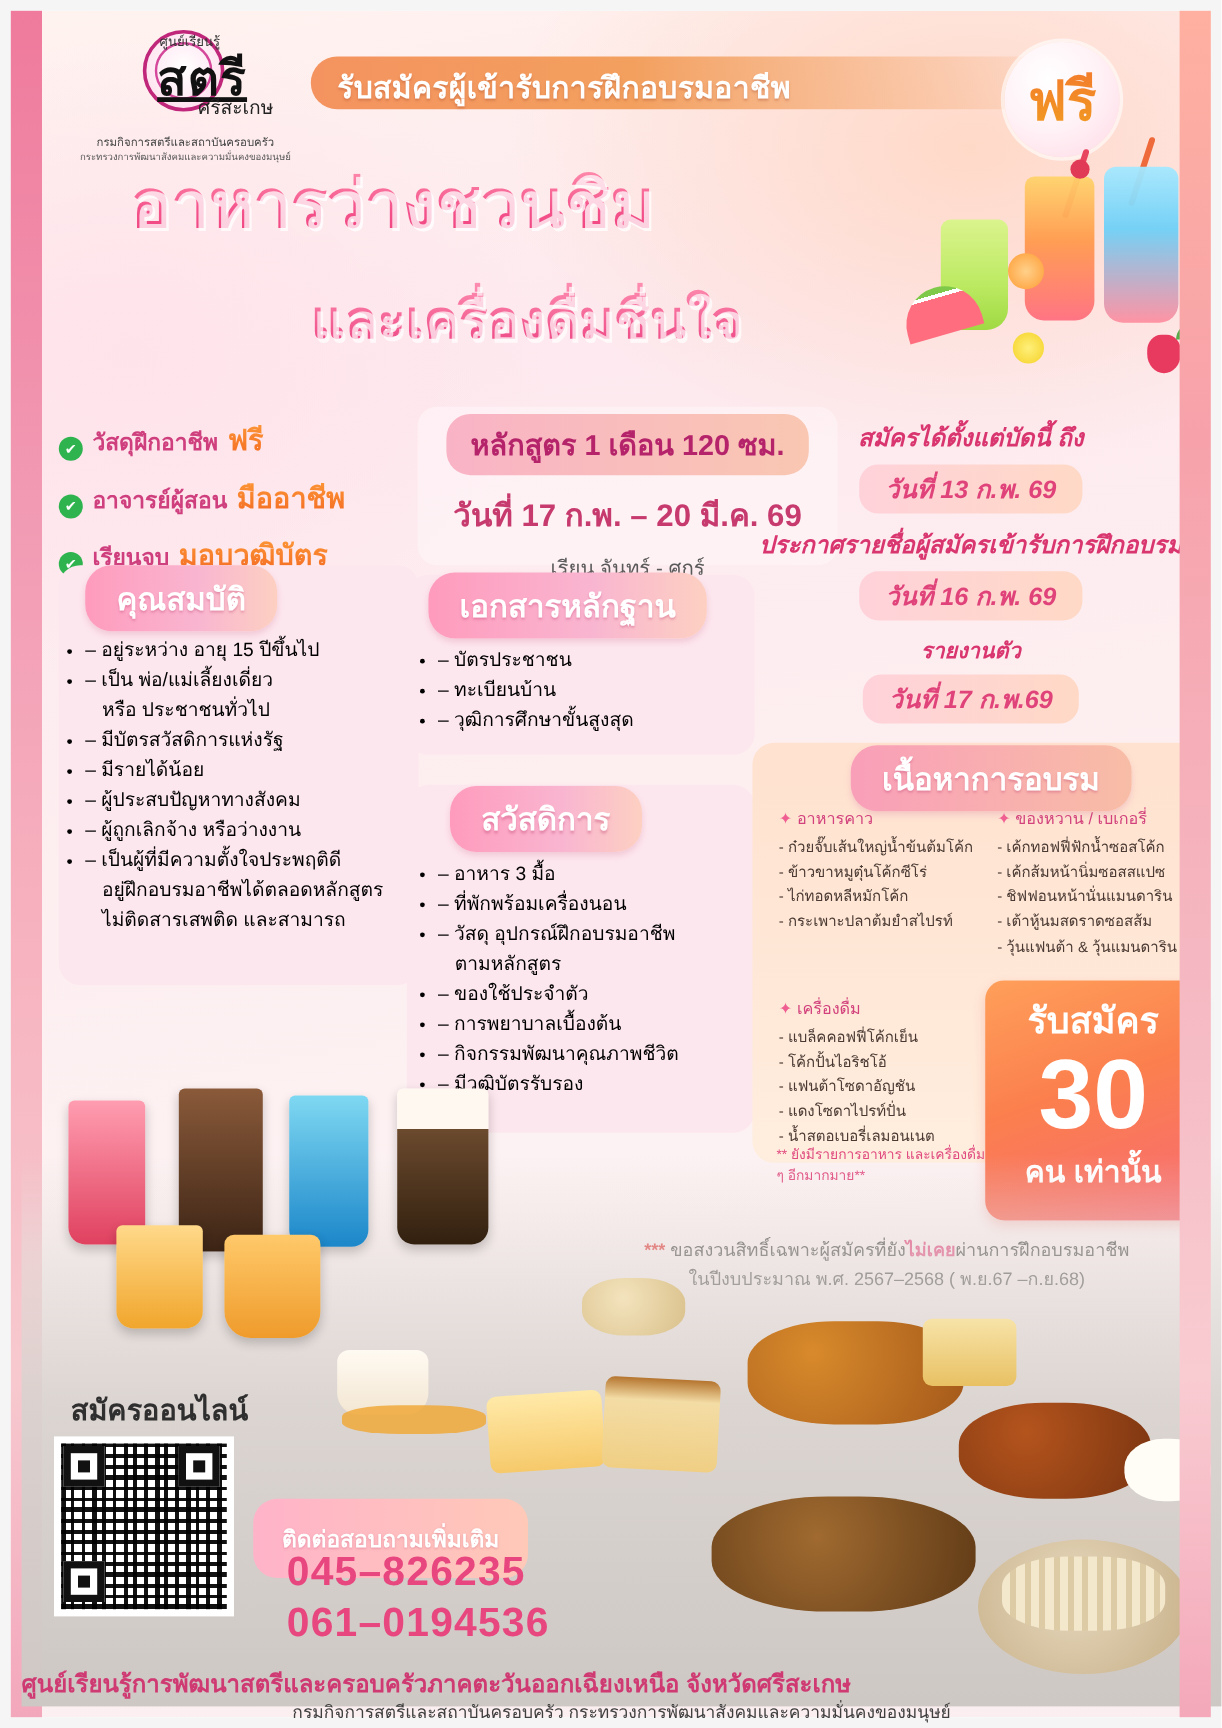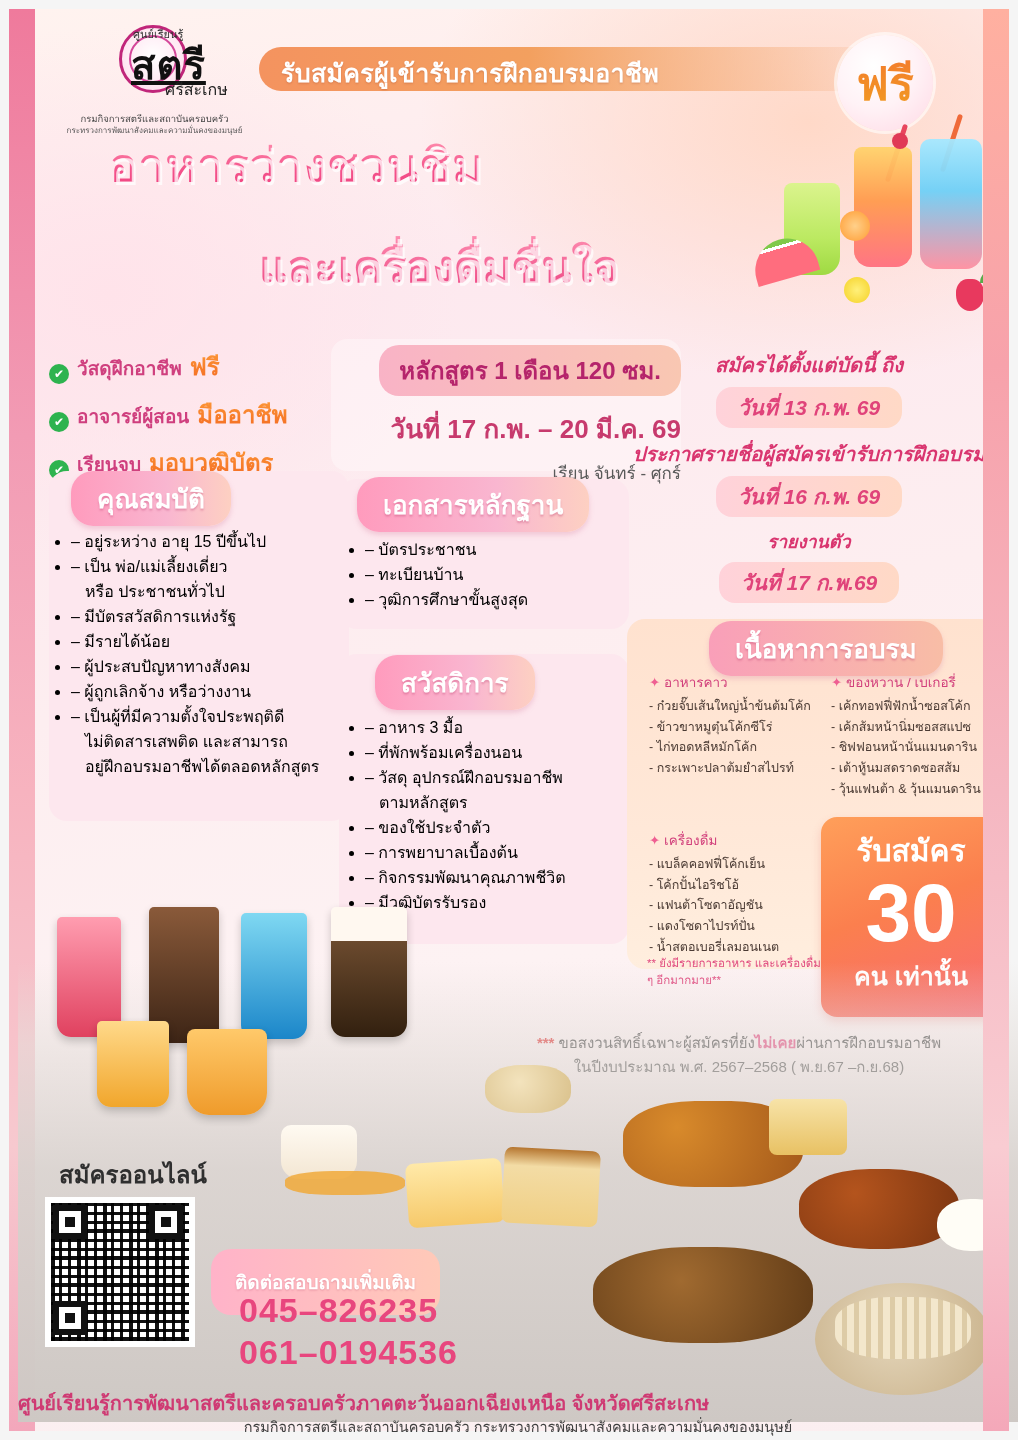--- a/index.html
+++ b/index.html
@@ -69,21 +69,21 @@
     display:flex; align-items:center; justify-content:center;
   }
   .free-badge span{
     font-size:46px; font-weight:bold;
     background: linear-gradient(180deg,#f4762f,#f0a11f);
     -webkit-background-clip:text; background-clip:text; color:transparent;
   }
 
   .title-main {
     position:absolute; left:100px; top:130px; width:760px;
-    font-size:48px; font-weight:normal; line-height:1.12;
+    font-size:56px; font-weight:bold; line-height:1.12;
     background: linear-gradient(180deg,#ff8fae 0%,#f4548c 55%,#ef3f7e 100%);
     -webkit-background-clip:text; background-clip:text; color:transparent;
     text-shadow: 2px 3px 0 rgba(255,255,255,.75);
   }
   .title-sub {
     position:absolute; left:250px; top:222px; width:560px;
     font-size:44px; font-weight:bold;
     background: linear-gradient(180deg,#ff93b4 0%,#f0528b 70%);
     -webkit-background-clip:text; background-clip:text; color:transparent;
     text-shadow: 2px 3px 0 rgba(255,255,255,.7);
@@ -116,22 +116,22 @@
     width:20px; height:20px; border-radius:50%; background:#2eb34f; color:#fff;
     font-size:12px; display:inline-flex; align-items:center; justify-content:center; flex:0 0 auto;
     position:relative; top:3px;
   }
   .check-a { color:#cf3f7e; font-size:19px; font-weight:bold; }
   .check-b { font-size:24px; font-weight:bold;
     background:linear-gradient(180deg,#fe9f3a,#f2631f); -webkit-background-clip:text; background-clip:text; color:transparent; }
 
   
   .course {
-    position:absolute; left:322px; top:330px; width:350px; height:132px;
-    background: rgba(255,255,255,.35); border-radius:16px; text-align:right; padding-top:2px;
+    position:absolute; left:339px; top:330px; width:350px; height:132px;
+    background: rgba(255,255,255,.35); border-radius:16px; text-align:center; padding-top:2px;
   }
   .course .pill {
     display:inline-block; margin-top:4px; padding:6px 20px; border-radius:20px;
     background: linear-gradient(90deg,#f9b3c6,#f9c7b2);
     color:#b5246b; font-size:24px; font-weight:bold;
   }
   .course .dates { margin-top:12px; font-size:26px; font-weight:bold; color:#c73a6d; }
   .course .days { margin-top:10px; font-size:17px; color:#5a5a5a; }
 
   
@@ -348,22 +348,22 @@
   <div class="panel-title" id="t-qual">คุณสมบัติ</div>
   <ul id="l-qual">
     <li>– อยู่ระหว่าง อายุ 15 ปีขึ้นไป</li>
     <li>– เป็น พ่อ/แม่เลี้ยงเดี่ยว</li>
     <li class="sub">หรือ ประชาชนทั่วไป</li>
     <li>– มีบัตรสวัสดิการแห่งรัฐ</li>
     <li>– มีรายได้น้อย</li>
     <li>– ผู้ประสบปัญหาทางสังคม</li>
     <li>– ผู้ถูกเลิกจ้าง หรือว่างงาน</li>
     <li>– เป็นผู้ที่มีความตั้งใจประพฤติดี</li>
+    <li class="sub">อยู่ฝึกอบรมอาชีพได้ตลอดหลักสูตร</li>
     <li class="sub">ไม่ติดสารเสพติด และสามารถ</li>
-    <li class="sub">อยู่ฝึกอบรมอาชีพได้ตลอดหลักสูตร</li>
   </ul>
 
   <div class="panel" id="p-doc"></div>
   <div class="panel-title" id="t-doc">เอกสารหลักฐาน</div>
   <ul id="l-doc">
     <li>– บัตรประชาชน</li>
     <li>– ทะเบียนบ้าน</li>
     <li>– วุฒิการศึกษาขั้นสูงสุด</li>
   </ul>
 

